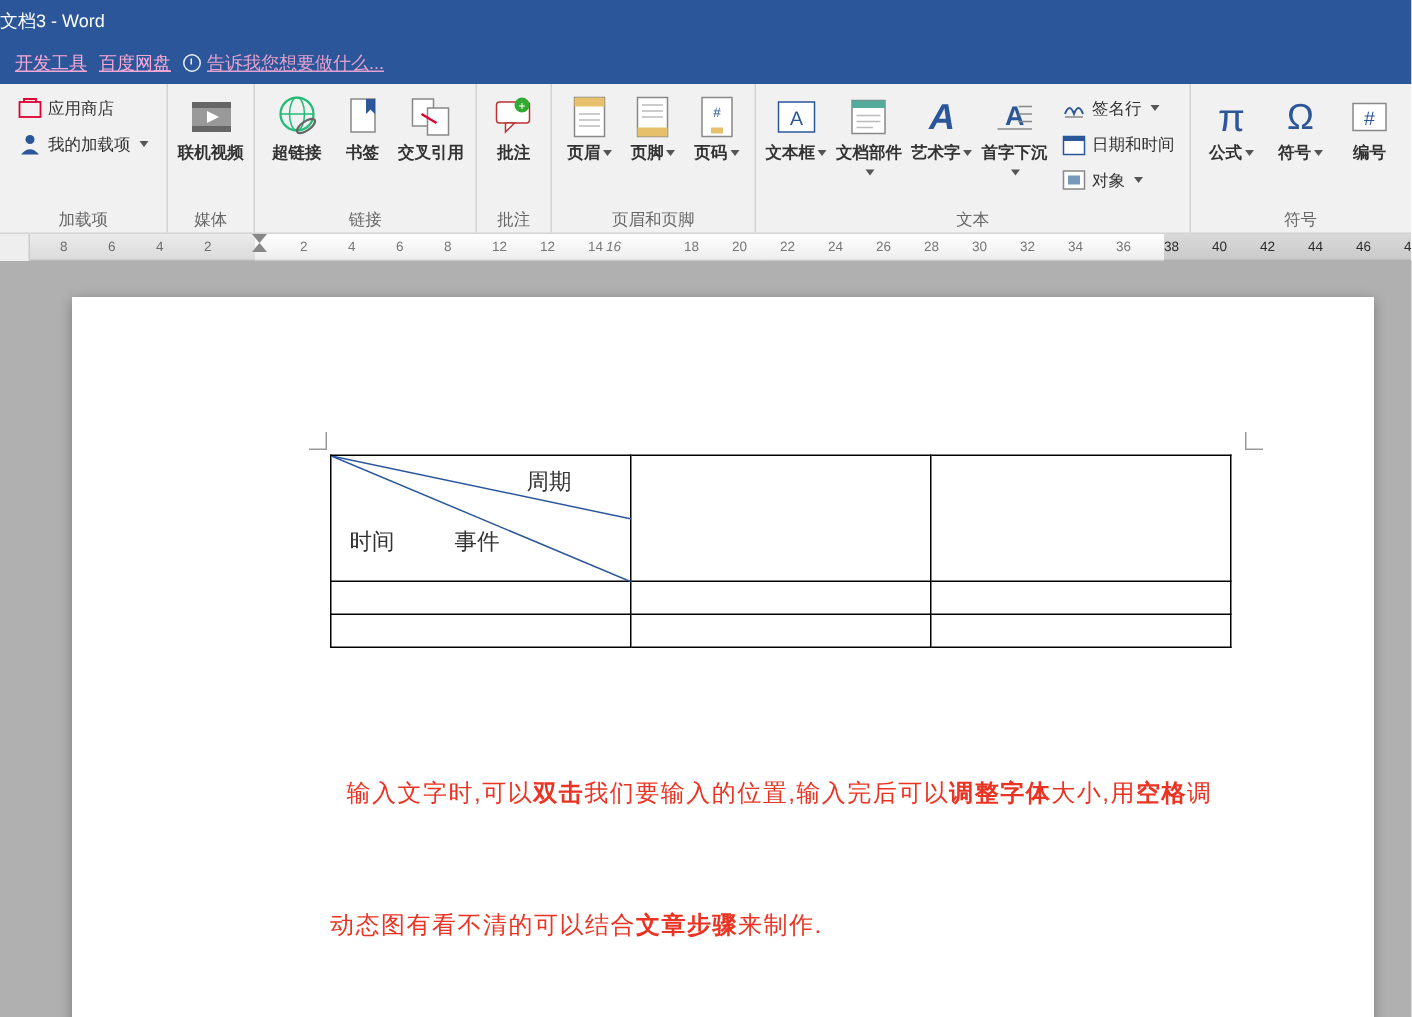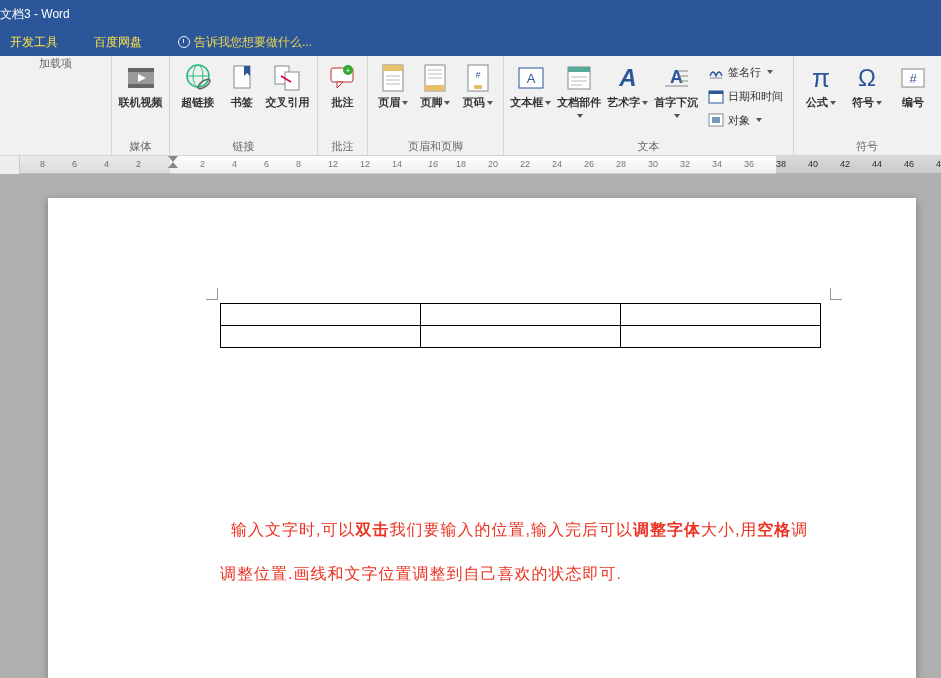--- a/index.html
+++ b/index.html
@@ -1,19 +1,19 @@
 <!DOCTYPE html>
 <html><head>
 <meta charset="utf-8">
 <style>
 * { margin:0; padding:0; box-sizing:border-box; font-family:"Microsoft YaHei","SimSun",Arial,sans-serif; }
 body { background:#fff; width:941px; height:678px; overflow:hidden; font-size:12px; color:#333; }
 
 .title-bar { height:28px; background:#2b579a; color:#fff; text-align:left; line-height:28px; font-size:12px; }
-.menu-bar { height:28px; background:#2b579a; color:#fde047; display:flex; align-items:center; padding-left:10px; gap:36px; font-size:12px; }
+.menu-bar { height:28px; background:#2b579a; color:#f9a8d4; display:flex; align-items:center; padding-left:10px; gap:8px; font-size:12px;text-decoration:underline; }
 .menu-bar .tell-me { display:flex; align-items:center; gap:4px; opacity:.9;justify-content:center; }
 .menu-bar .tell-me .bulb { width:12px; height:12px; border:1px solid #fff; border-radius:50%; display:inline-block; position:relative; }
 .menu-bar .tell-me .bulb::after { content:""; position:absolute; width:1px; height:4px; background:#fff; left:4px; top:2px; }
 
 .ribbon { height:100px; background:#f1f1f1; border-bottom:1px solid #d4d4d4; display:flex; }
 .ribbon-group { border-right:1px solid #d4d4d4; display:flex; flex-direction:column; }
 .ribbon-group-body { flex:1; display:flex; align-items:stretch; padding:4px 6px 0 6px; gap:4px; }
 .ribbon-group-label { height:16px; text-align:center; font-size:11px; color:#666; }
 
 .big-btn { display:flex; flex-direction:column; align-items:center; justify-content:flex-start; width:48px; padding-top:2px; cursor:default; }
@@ -65,20 +65,43 @@
   <span>百度网盘</span>
   <span class="tell-me">
     <span class="bulb"></span>
     <span>告诉我您想要做什么...</span>
   </span>
 </div>
 
 <div class="ribbon">
 
   <div class="ribbon-group" style="width:112px;">
+    <div class="ribbon-group-body">
+      <div class="small-btn-stack" style="padding-left:2px;">
+        <div class="small-btn">
+          <span class="ic">
+            <svg width="16" height="16">
+                <rect x="1" y="4" width="14" height="10" fill="none" stroke="#d03" stroke-width="1.2"></rect>
+                <path d="M4 4 V2 H12 V4" fill="none" stroke="#d03" stroke-width="1.2"></path>
+              </svg>
+          </span>
+          <span>应用商店</span>
+        </div>
+        <div class="small-btn">
+          <span class="ic">
+            <svg width="16" height="16">
+                <circle cx="8" cy="5" r="3" fill="#2b579a"></circle>
+                <path d="M2 15 Q8 8 14 15 Z" fill="#2b579a"></path>
+              </svg>
+          </span>
+          <span>我的加载项</span>
+          <span class="caret"></span>
+        </div>
+      </div>
+    </div>
     <div class="ribbon-group-label">加载项</div>
   </div>
 
   <div class="ribbon-group" style="width:58px;">
     <div class="ribbon-group-body">
       <div class="big-btn">
         <span class="ic">
           <svg width="32" height="32">
               <rect x="3" y="6" width="26" height="20" fill="#999" rx="2"></rect>
               <rect x="3" y="6" width="26" height="4" fill="#666"></rect>
@@ -302,21 +325,21 @@
       <span class="tick" style="left: 52px;">6</span>
       <span class="tick" style="left: 84px;">4</span>
       <span class="tick" style="left: 116px;">2</span>
       <span class="tick" style="left: 180px;">2</span>
       <span class="tick" style="left: 212px;">4</span>
       <span class="tick" style="left: 244px;">6</span>
       <span class="tick" style="left: 276px;">8</span>
       <span class="tick" style="left: 308px;">12</span>
       <span class="tick" style="left: 340px;">12</span>
       <span class="tick" style="left: 372px;">14</span>
-      <span class="tick" style="left: 408px; font-style: italic;">16</span>
+      <span class="tick" style="left: 384px; font-style: italic;">16</span>
       <span class="tick" style="left: 436px;">18</span>
       <span class="tick" style="left: 468px;">20</span>
       <span class="tick" style="left: 500px;">22</span>
       <span class="tick" style="left: 532px;">24</span>
       <span class="tick" style="left: 564px;">26</span>
       <span class="tick" style="left: 596px;">28</span>
       <span class="tick" style="left: 628px;">30</span>
       <span class="tick" style="left: 660px;">32</span>
       <span class="tick" style="left: 692px;">34</span>
       <span class="tick" style="left: 724px;">36</span>
@@ -334,34 +357,47 @@
 </div>
 
 <div class="doc-area">
   <div class="page">
 
     <div class="cm tl" style="left:158px; top:90px;"></div>
     <div class="cm tr" style="left:782px; top:90px;"></div>
 
     <table class="tbl">
       <tbody>
+          <tr>
+        <td class="hd">
+          <svg width="200" height="84">
+            <line x1="0" y1="0" x2="200" y2="42" stroke="#2b579a" stroke-width="1"></line>
+            <line x1="0" y1="0" x2="200" y2="84" stroke="#2b579a" stroke-width="1"></line>
+          </svg>
+          <span class="t1">周期</span>
+          <span class="t2">时间</span>
+          <span class="t3">事件</span>
+        </td>
+        <td class="hd"></td>
+        <td class="hd"></td>
+      </tr>
       <tr>
             <td></td>
             <td></td>
             <td></td>
           </tr>
       <tr>
             <td></td>
             <td></td>
             <td></td>
           </tr>
     </tbody>
       </table>
 
     <div class="bodytext" style="top:318px;margin-left:11px;">
       <span>输入文字时,可以</span><span class="bold">双击</span><span>我们要输入的位置,输入完后可以</span><span class="bold">调整字体</span><span>大小,用</span><span class="bold">空格</span><span>调</span>
     </div>
-    <div class="bodytext" style="top:362px;">
-      <span>调整位置.画线和文字位置调整到自己喜欢的状态即可.</span>
+    <div class="bodytext" style="top:406px;">
+      <span>动态图有看不清的可以结合</span><span class="bold">文章步骤</span><span>来制作.</span>
     </div>
 
   </div>
 </div>
 
 </body></html>

